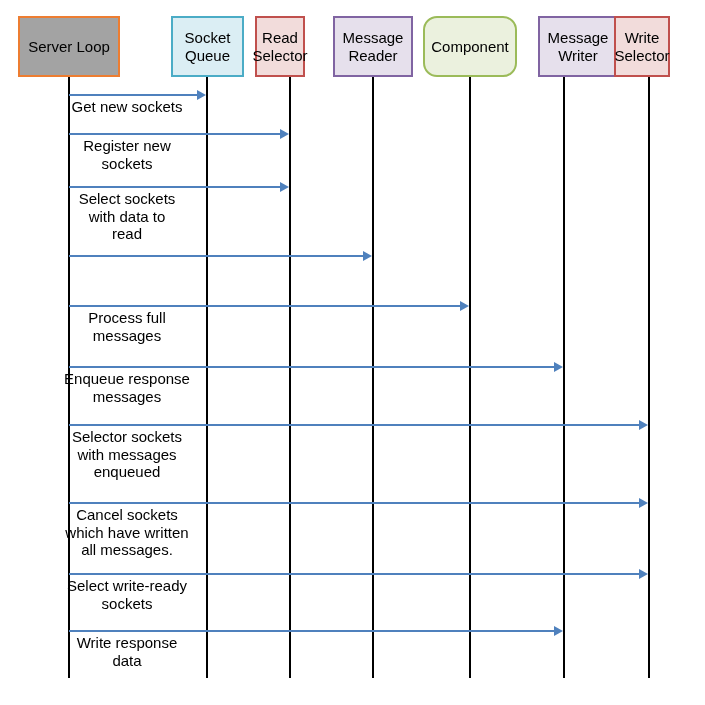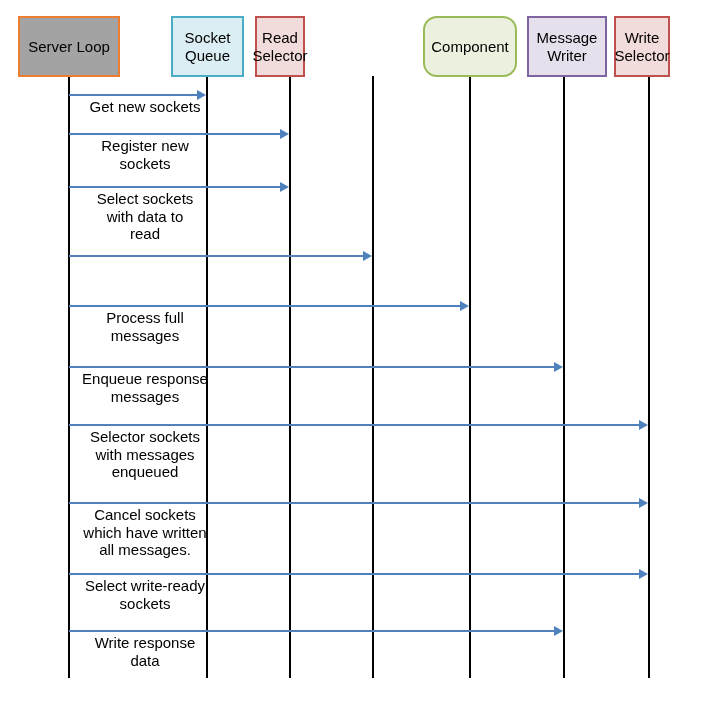--- a/index.html
+++ b/index.html
@@ -50,21 +50,21 @@
     position: absolute;
     right: -9px;
     top: -4px;
     width: 0; height: 0;
     border-left: 9px solid #4F81BD;
     border-top: 5px solid transparent;
     border-bottom: 5px solid transparent;
   }
   .mlabel {
     position: absolute;
-    left: 80px;
+    left: 62px;
     width: 130px;
     text-align: center;
     font-size: 15px;
     line-height: 17.5px;
     white-space: pre-line;
     z-index: 2;
   }
 </style>
 </head>
 <body>
@@ -73,24 +73,27 @@
 
   <div class="actor actor-orange" style="left:18px;width:102px">
     <span>Server Loop</span>
   </div>
   <div class="actor actor-teal" style="left:171px;width:73px">
     <span>Socket Queue</span>
   </div>
   <div class="actor actor-red" style="left:255px;width:50px">
     <span>Read Selector</span>
   </div>
+  <div class="actor actor-purple" style="left:333px;width:80px">
+    <span>Message Reader</span>
+  </div>
   <div class="actor actor-green" style="left:423px;width:94px">
     <span>Component</span>
   </div>
-  <div class="actor actor-purple" style="left:527px;width:80px">
+  <div class="actor actor-purple" style="left:538px;width:80px">
     <span>Message Writer</span>
   </div>
   <div class="actor actor-red" style="left:614px;width:56px">
     <span>Write Selector</span>
   </div>
 
   <div class="lifeline" style="left:68px"></div>
   <div class="lifeline" style="left:206px"></div>
   <div class="lifeline" style="left:289px"></div>
   <div class="lifeline" style="left:372px"></div>

